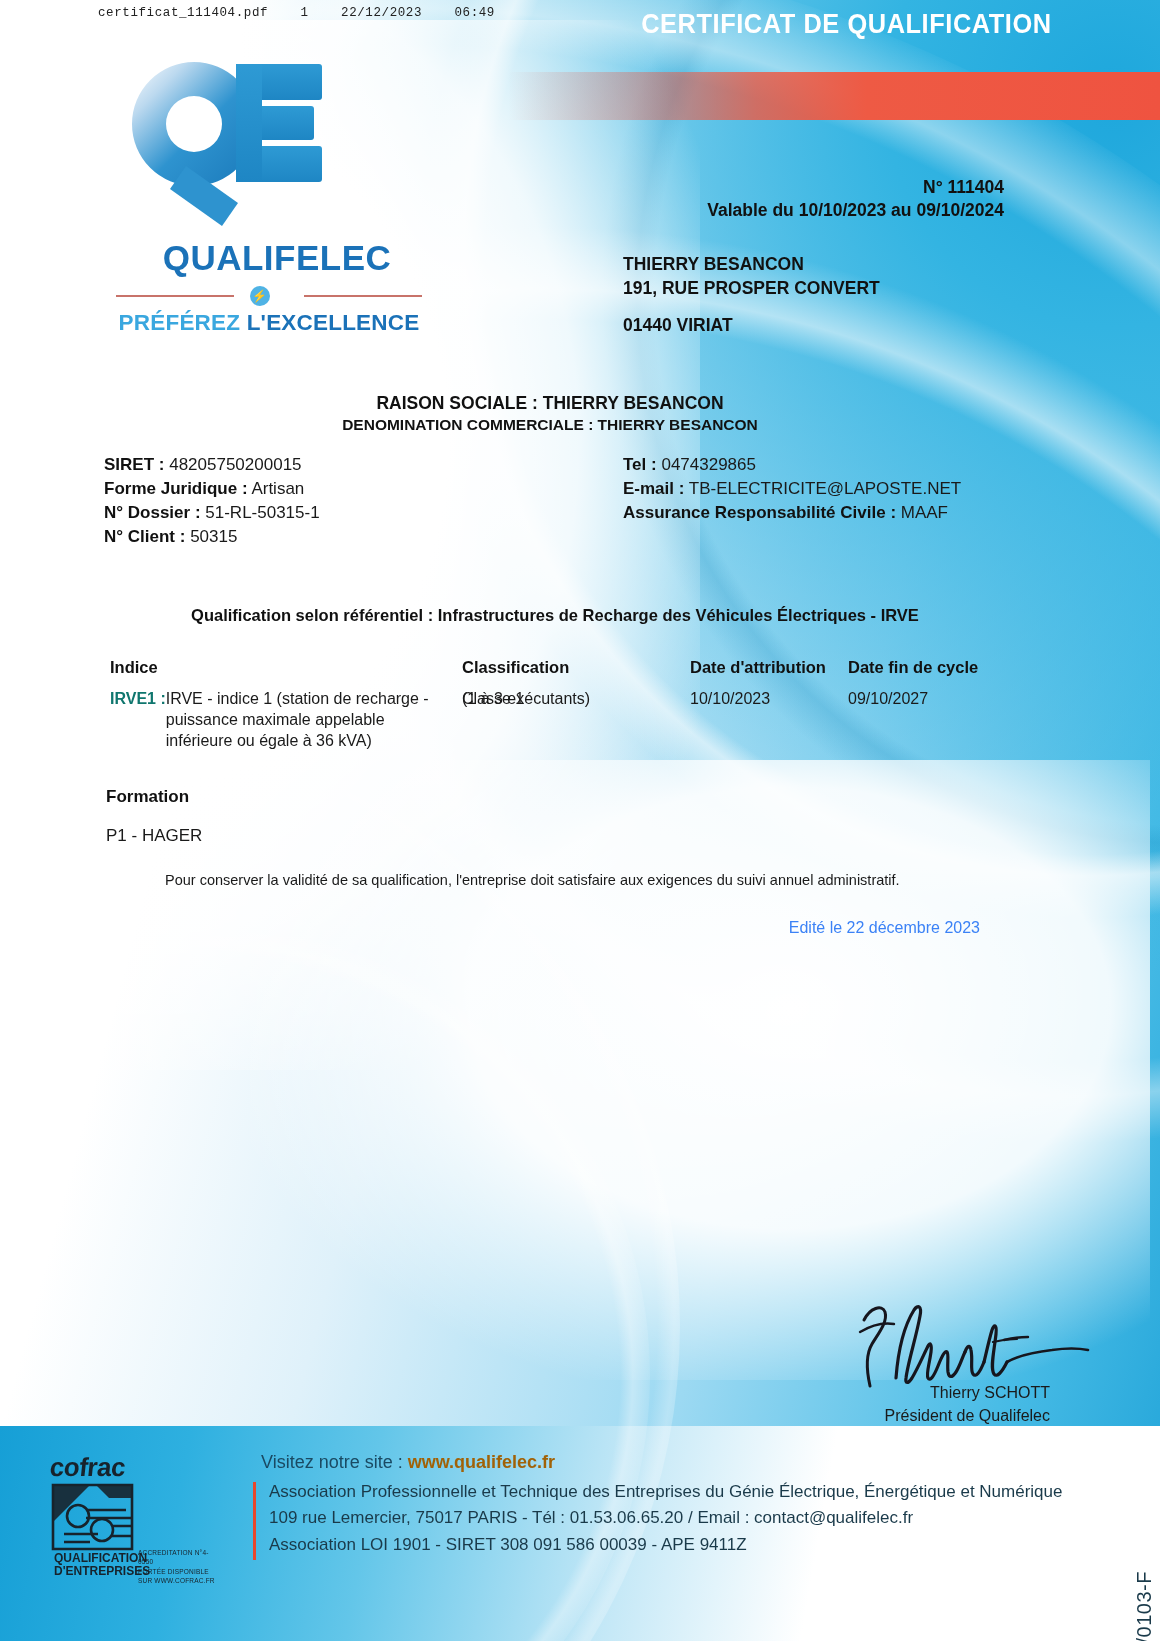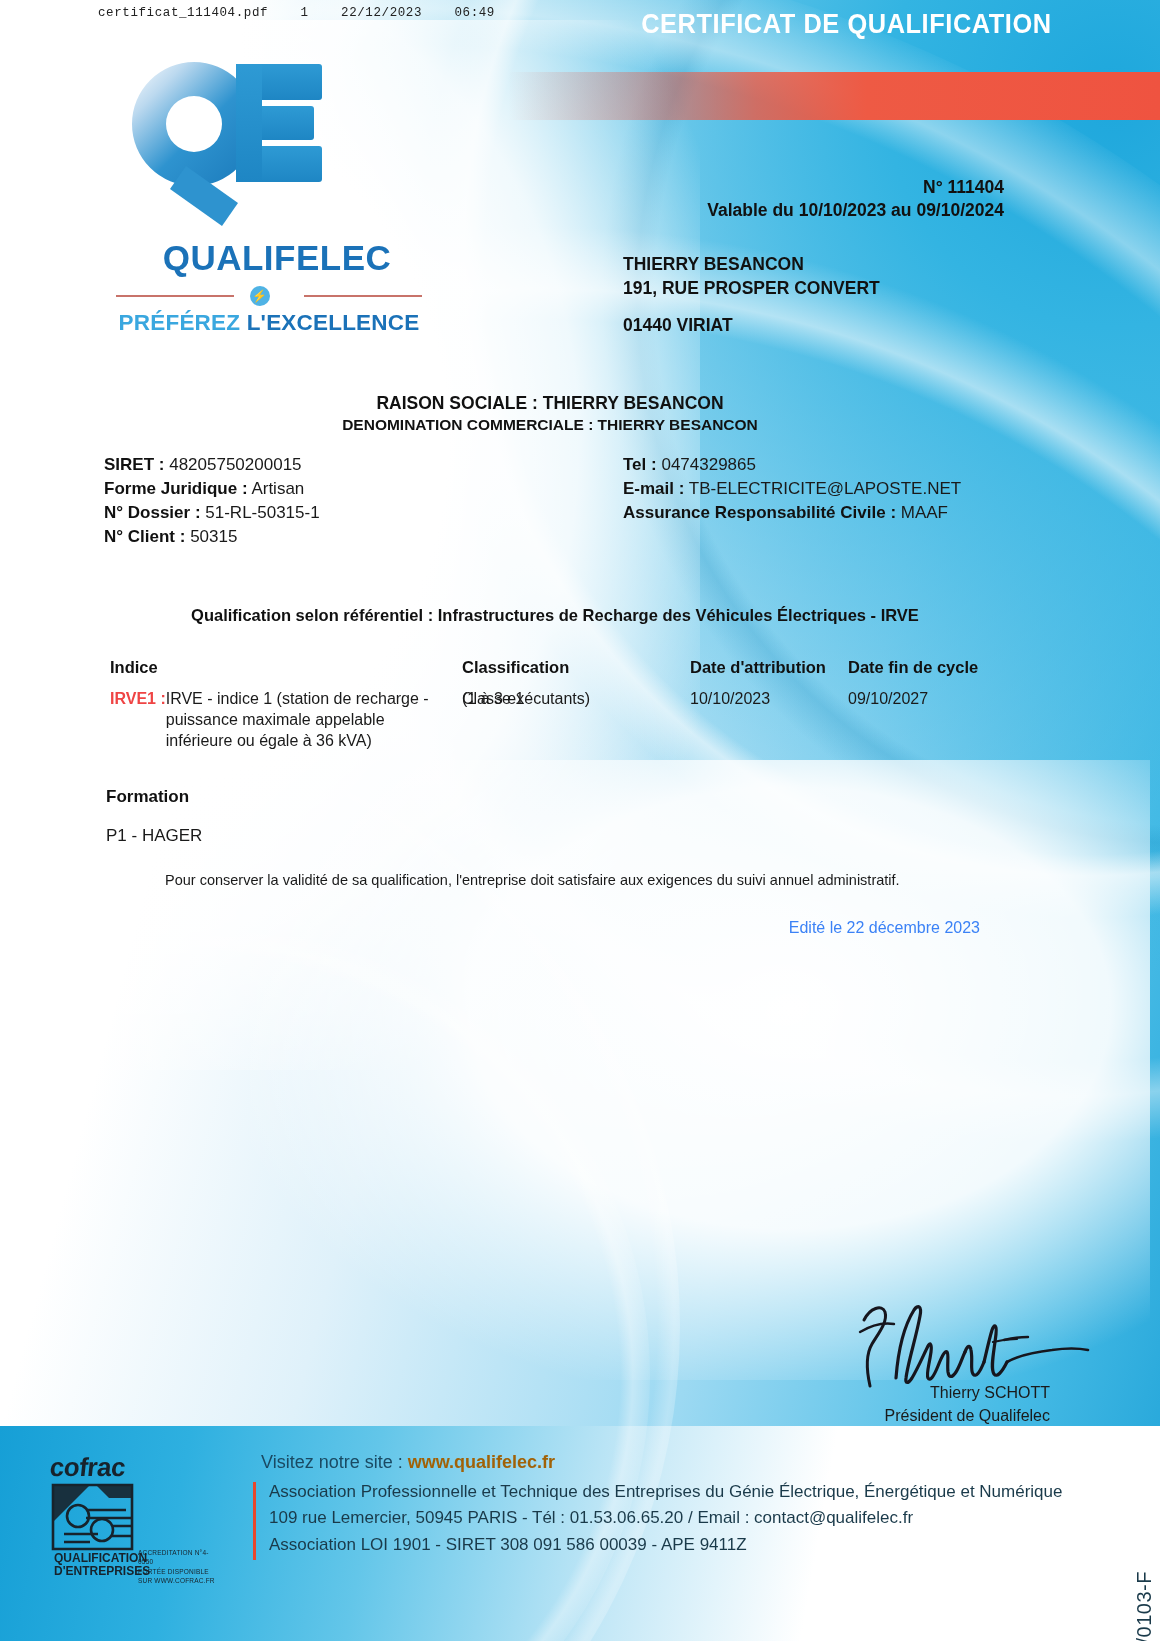--- a/index.html
+++ b/index.html
@@ -113,21 +113,21 @@
   .thead{position:relative;height:30px;font-size:16.5px;font-weight:bold;color:#111;}
   .thead span{position:absolute;top:0;white-space:nowrap;}
   .th-indice{left:0;}
   .th-class{left:352px;}
   .th-attr{left:580px;}
   .th-fin{left:738px;}
 
   .trow{position:relative;font-size:16px;color:#1a1a1a;line-height:1.32;height:78px;}
   .trow span{position:absolute;top:0;}
   .c-indice{left:0;width:345px;}
-  .c-indice b{color:#ef4444;}
+  .c-indice b{color:#0f766e;}
   .c-class{left:352px;width:210px;}
   .c-attr{left:580px;}
   .c-fin{left:738px;}
 
   #formation{position:absolute;left:106px;top:787px;font-size:17px;font-weight:bold;color:#111;}
   #formationval{position:absolute;left:106px;top:826px;font-size:17px;color:#1a1a1a;}
 
   #notice{position:absolute;left:165px;top:872px;font-size:14.5px;color:#1a1a1a;}
   #edited{position:absolute;right:180px;top:919px;font-size:16px;color:#3b82f6;white-space:nowrap;}
 
@@ -304,17 +304,17 @@
     <div>ACCREDITATION N°4-0550</div>
     <div>PORTÉE DISPONIBLE</div>
     <div>SUR WWW.COFRAC.FR</div>
   </div>
 </div>
 
 <div id="visitez"><span>Visitez notre site : </span><b>www.qualifelec.fr</b></div>
 <div id="ftrbar"></div>
 <div id="ftrlines">
   <div>Association Professionnelle et Technique des Entreprises du Génie Électrique, Énergétique et Numérique</div>
-  <div>109 rue Lemercier, 50945 PARIS - Tél : 01.53.06.65.20 / Email : contact@qualifelec.fr</div>
+  <div>109 rue Lemercier, 75017 PARIS - Tél : 01.53.06.65.20 / Email : contact@qualifelec.fr</div>
   <div>Association LOI 1901 - SIRET 308 091 586 00039 - APE 9411Z</div>
 </div>
 
 <div id="sidecode">EN/0103-F</div>
 
 </body></html>

